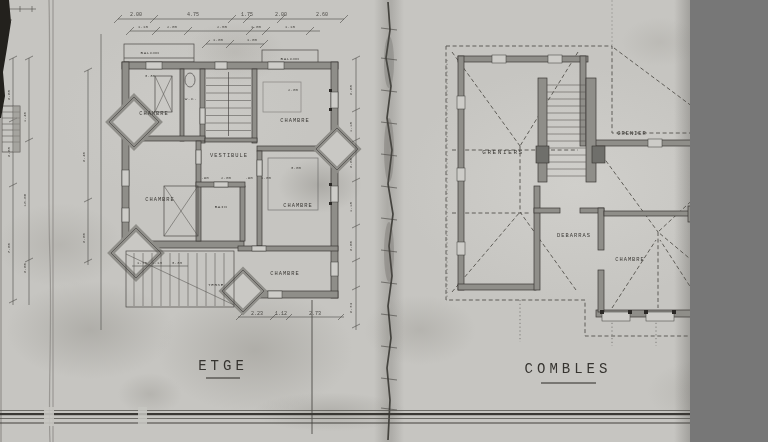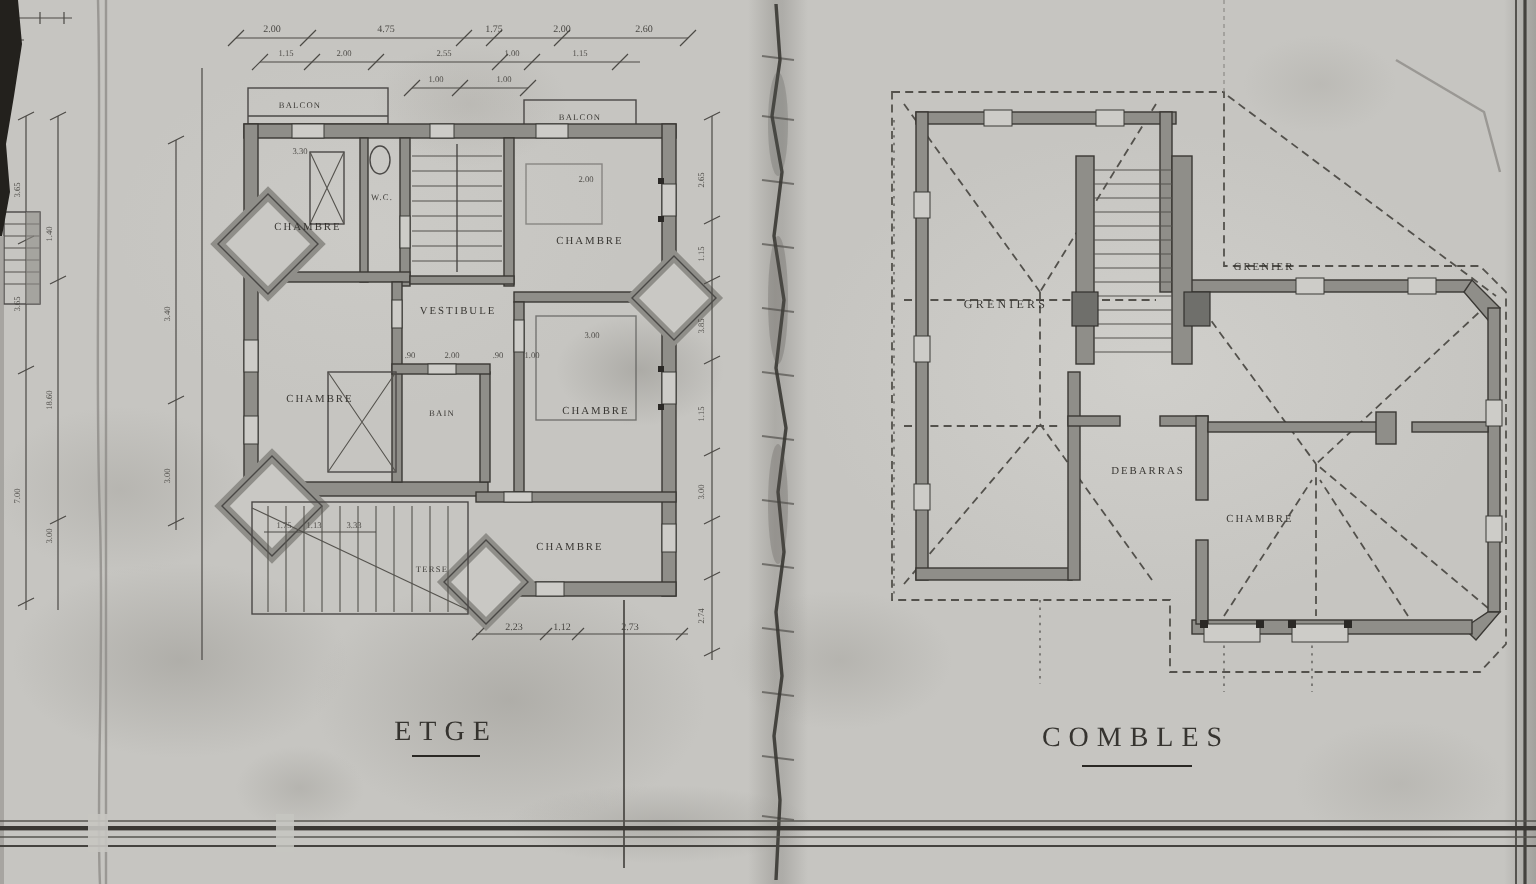--- a/index.html
+++ b/index.html
@@ -1,17 +1,17 @@
 <!DOCTYPE html>
 <html><head>
 <meta charset="utf-8">
 <style>
   html,body { margin:0; padding:0; background:#777; }
-  .scene { position:relative; width:768px; height:442px; overflow:hidden;
-           background:#c6c5c1; font-family:Liberation Serif, serif; }
+  .scene { position:relative; width:690px; height:442px; overflow:hidden;
+           background:#c6c5c1; font-family:Liberation Mono, monospace; }
   .paper-texture { position:absolute; inset:0;
     background:
       radial-gradient(ellipse 120px 70px at 90px 330px,  rgba(148,146,140,.45), transparent 70%),
       radial-gradient(ellipse 140px 90px at 255px 350px, rgba(152,150,144,.5),  transparent 70%),
       radial-gradient(ellipse 60px 40px at 320px 185px,  rgba(118,116,110,.32), transparent 70%),
       radial-gradient(ellipse 90px 60px at 60px 245px,   rgba(158,156,150,.38), transparent 70%),
       radial-gradient(ellipse 70px 45px at 235px 52px,   rgba(163,160,154,.33), transparent 70%),
       radial-gradient(ellipse 80px 50px at 420px 330px,  rgba(156,154,148,.4),  transparent 70%),
       radial-gradient(ellipse 110px 28px at 330px 412px, rgba(128,126,120,.3),  transparent 70%),
       radial-gradient(ellipse 55px 35px at 660px 42px,   rgba(166,164,158,.33), transparent 70%),

